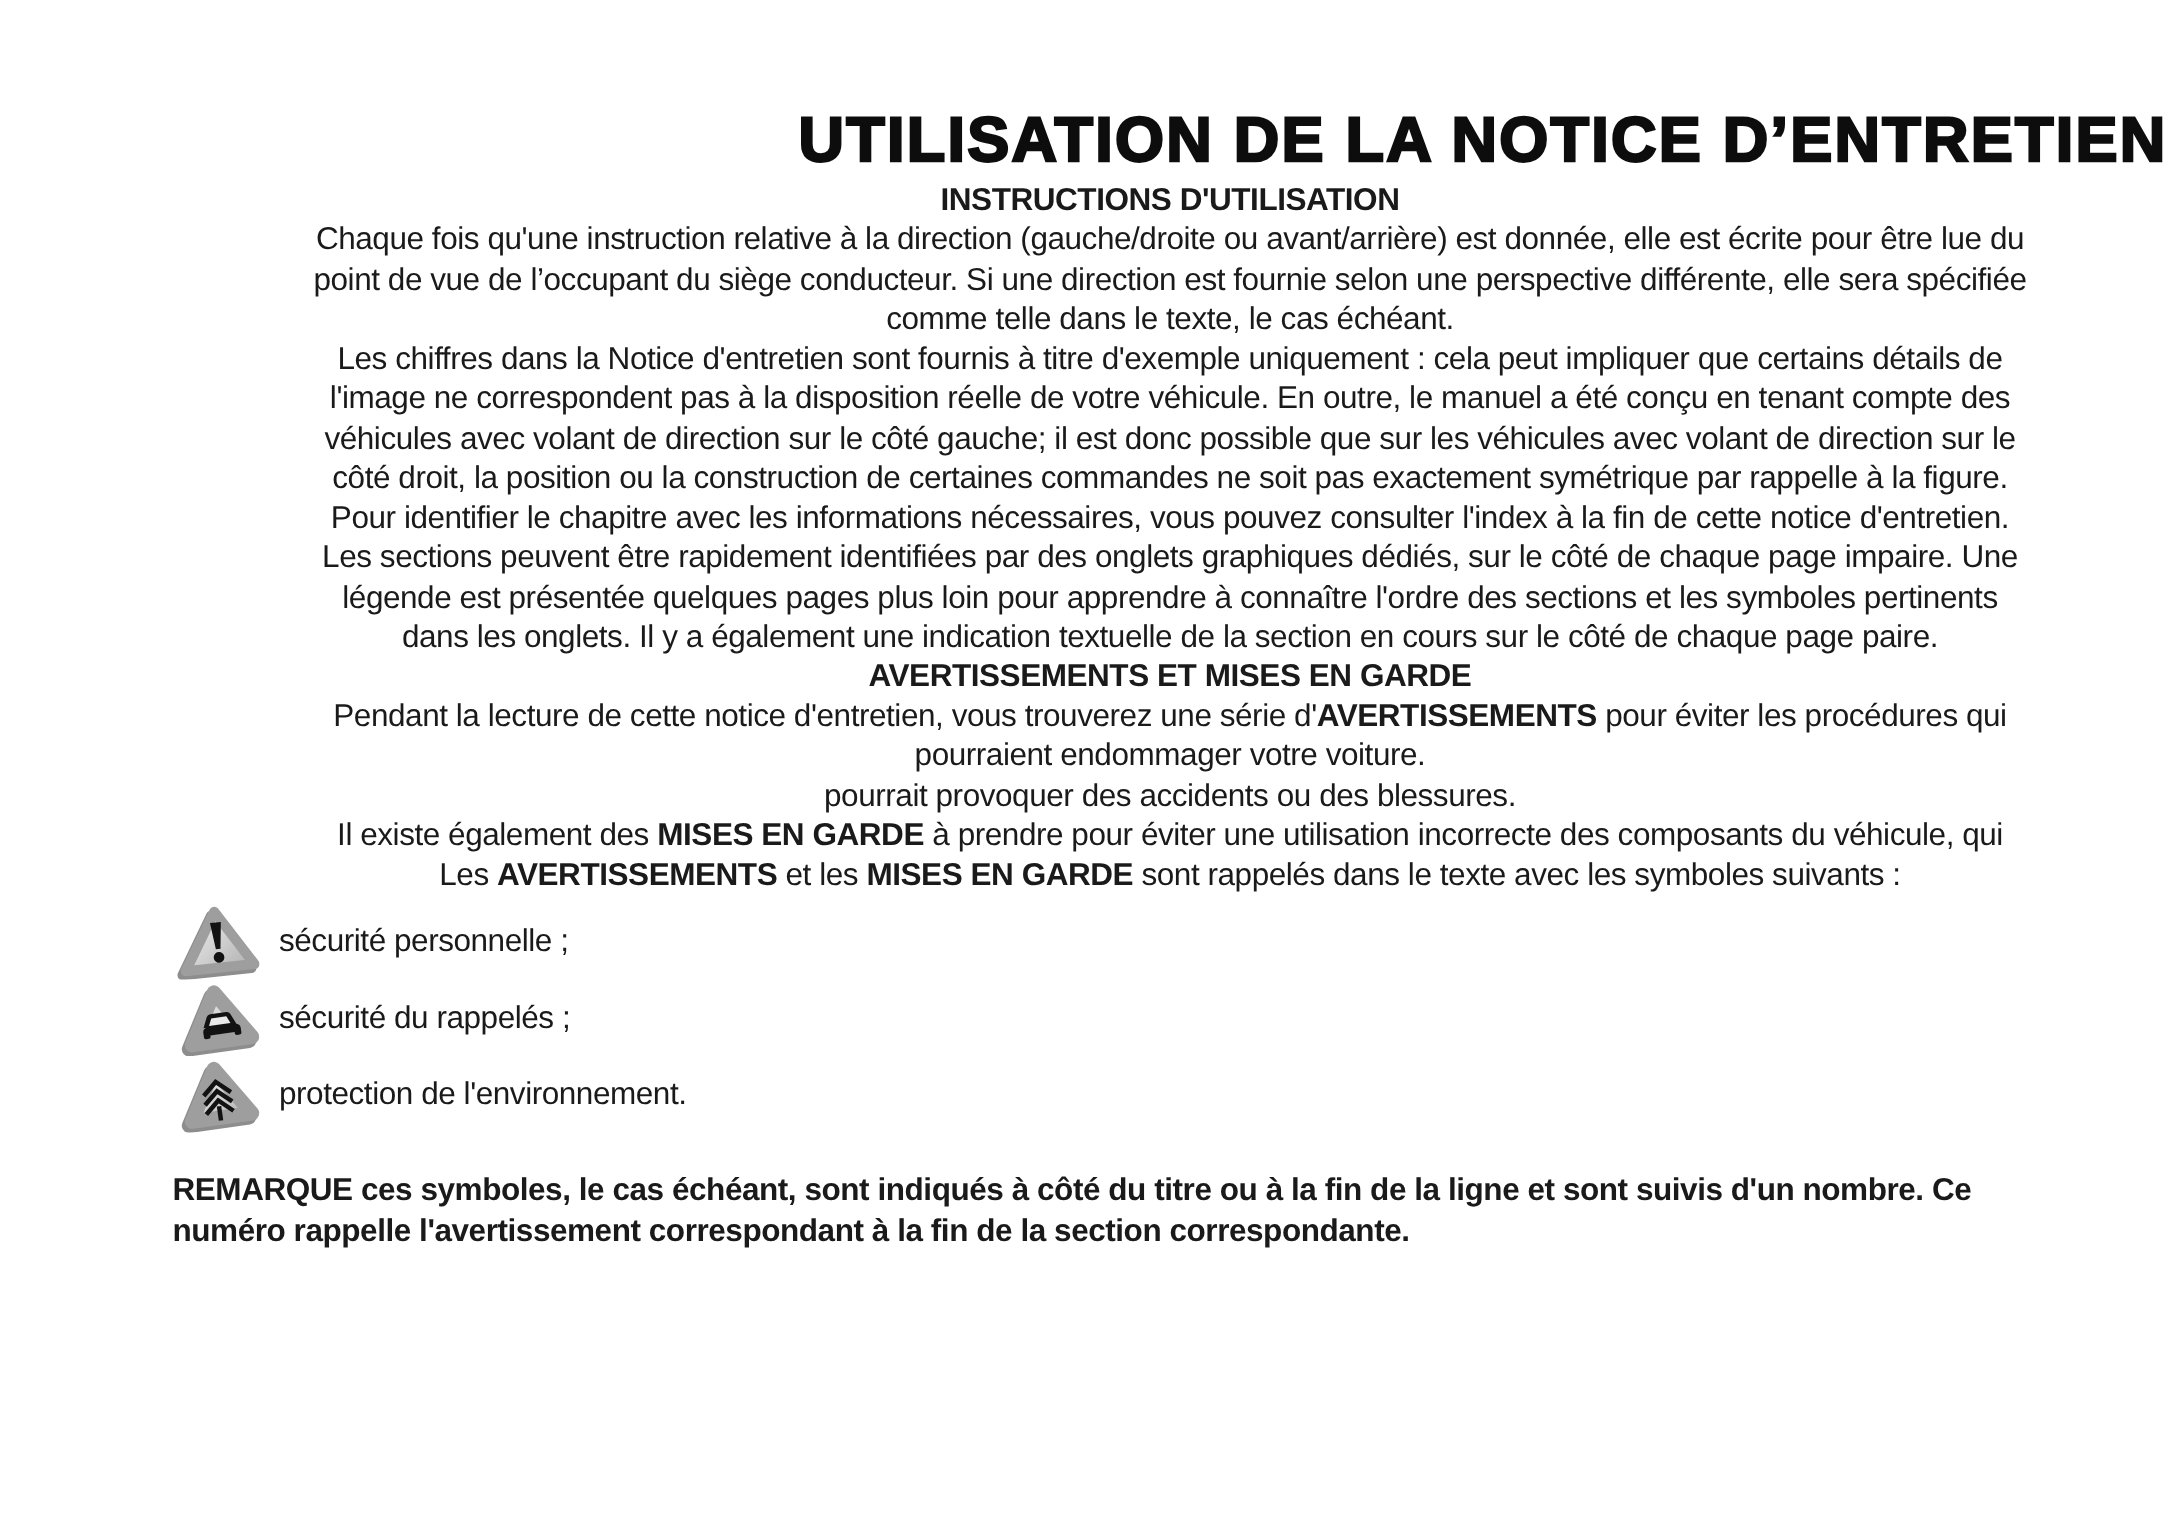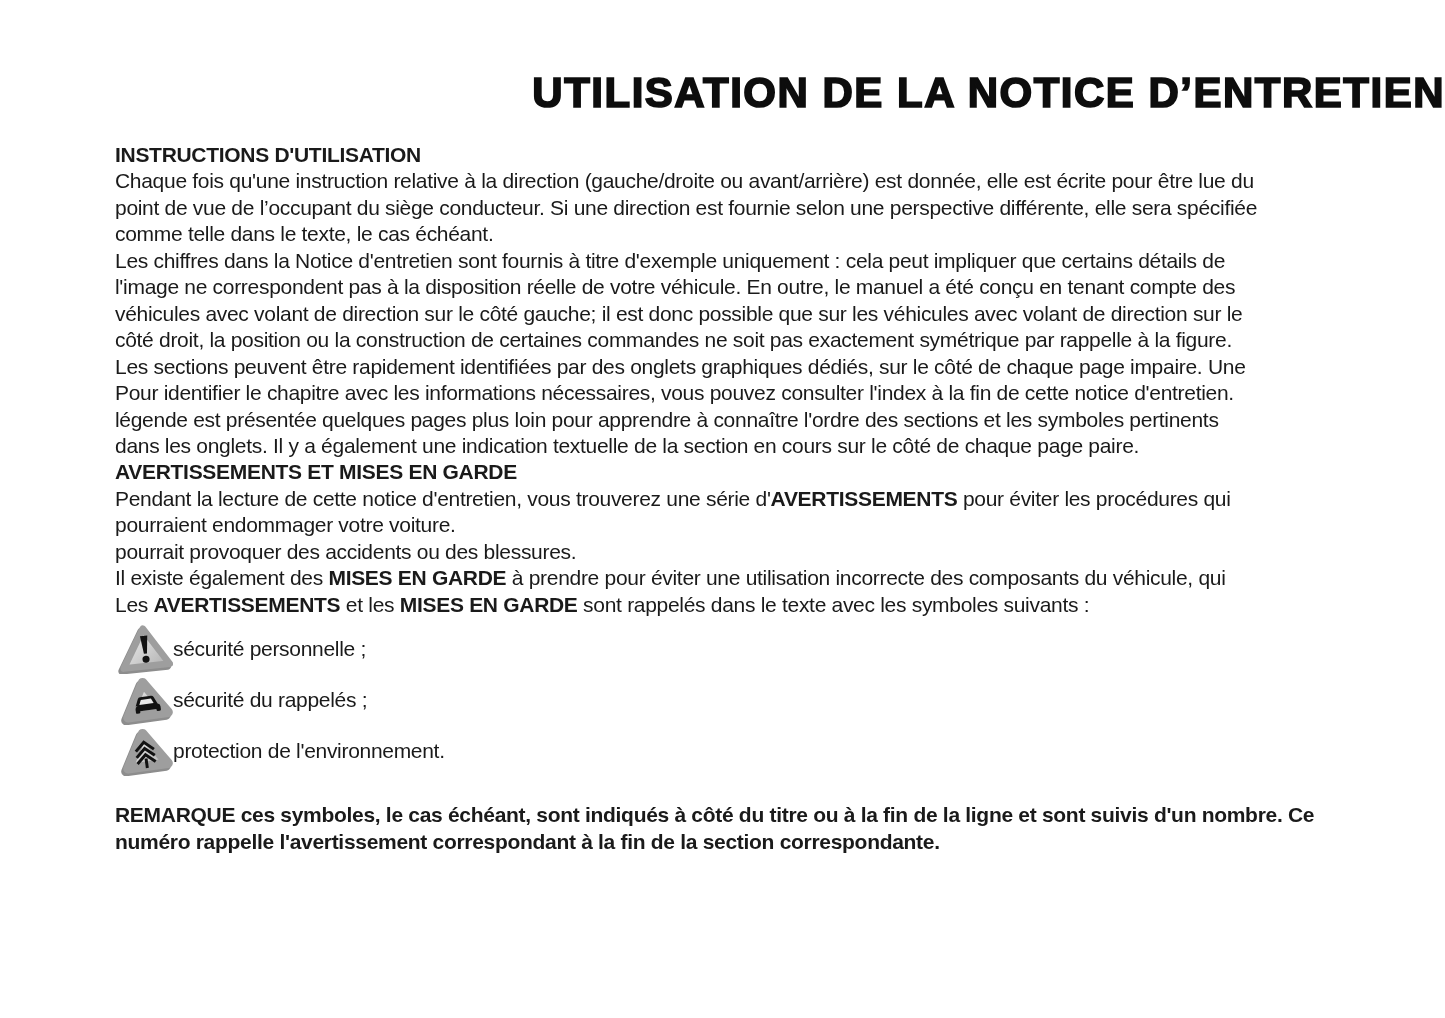--- a/index.html
+++ b/index.html
@@ -15,35 +15,36 @@
     margin:0;
     font-size:42px;
     line-height:40px;
     font-weight:bold;
     letter-spacing:1.5px;
     color:#0d0d0d;
     -webkit-text-stroke:1.7px #0d0d0d;
     white-space:nowrap;
     text-align:right;
   }
-  .text{margin-top:29px;}
+  .text{margin-top:8px;text-align:center;}
   .line{
     margin:0;
     font-size:21px;
     line-height:26.45px;
     letter-spacing:-0.3px;
     white-space:nowrap;
   }
   .heading{font-weight:bold;}
   .b{font-weight:bold;}
   .symbols{margin-top:5px;}
   .symbol-row{
     display:flex;
     align-items:center;
     height:51px;
+    gap:13px;
   }
   .sym-icon{width:58px;height:50px;flex:0 0 auto;display:inline-block;}
   .sym-icon svg{display:block;}
   .sym-label{
     font-size:21px;
     letter-spacing:-0.3px;
     white-space:nowrap;
   }
   .note{margin-top:26px;font-weight:bold;}
 </style>
@@ -56,22 +57,22 @@
 
   <div class="text">
     <p class="line heading">INSTRUCTIONS D'UTILISATION</p>
     <p class="line">Chaque fois qu'une instruction relative à la direction (gauche/droite ou avant/arrière) est donnée, elle est écrite pour être lue du</p>
     <p class="line">point de vue de l’occupant du siège conducteur. Si une direction est fournie selon une perspective différente, elle sera spécifiée</p>
     <p class="line">comme telle dans le texte, le cas échéant.</p>
     <p class="line">Les chiffres dans la Notice d'entretien sont fournis à titre d'exemple uniquement : cela peut impliquer que certains détails de</p>
     <p class="line">l'image ne correspondent pas à la disposition réelle de votre véhicule. En outre, le manuel a été conçu en tenant compte des</p>
     <p class="line">véhicules avec volant de direction sur le côté gauche; il est donc possible que sur les véhicules avec volant de direction sur le</p>
     <p class="line">côté droit, la position ou la construction de certaines commandes ne soit pas exactement symétrique par rappelle à la figure.</p>
+    <p class="line">Pour identifier le chapitre avec les informations nécessaires, vous pouvez consulter l'index à la fin de cette notice d'entretien.</p>
     <p class="line">Les sections peuvent être rapidement identifiées par des onglets graphiques dédiés, sur le côté de chaque page impaire. Une</p>
-    <p class="line">Pour identifier le chapitre avec les informations nécessaires, vous pouvez consulter l'index à la fin de cette notice d'entretien.</p>
     <p class="line">légende est présentée quelques pages plus loin pour apprendre à connaître l'ordre des sections et les symboles pertinents</p>
     <p class="line">dans les onglets. Il y a également une indication textuelle de la section en cours sur le côté de chaque page paire.</p>
 
     <p class="line heading">AVERTISSEMENTS ET MISES EN GARDE</p>
     <p class="line"><span>Pendant la lecture de cette notice d'entretien, vous trouverez une série d'</span><span class="b">AVERTISSEMENTS</span><span> pour éviter les procédures qui</span></p>
     <p class="line"><span>pourraient endommager votre voiture.</span></p>
     <p class="line"><span>pourrait provoquer des accidents ou des blessures.</span></p>
     <p class="line"><span>Il existe également des </span><span class="b">MISES EN GARDE</span><span> à prendre pour éviter une utilisation incorrecte des composants du véhicule, qui</span></p>
     <p class="line"><span>Les </span><span class="b">AVERTISSEMENTS</span><span> et les </span><span class="b">MISES EN GARDE</span><span> sont rappelés dans le texte avec les symboles suivants :</span></p>
   </div>

